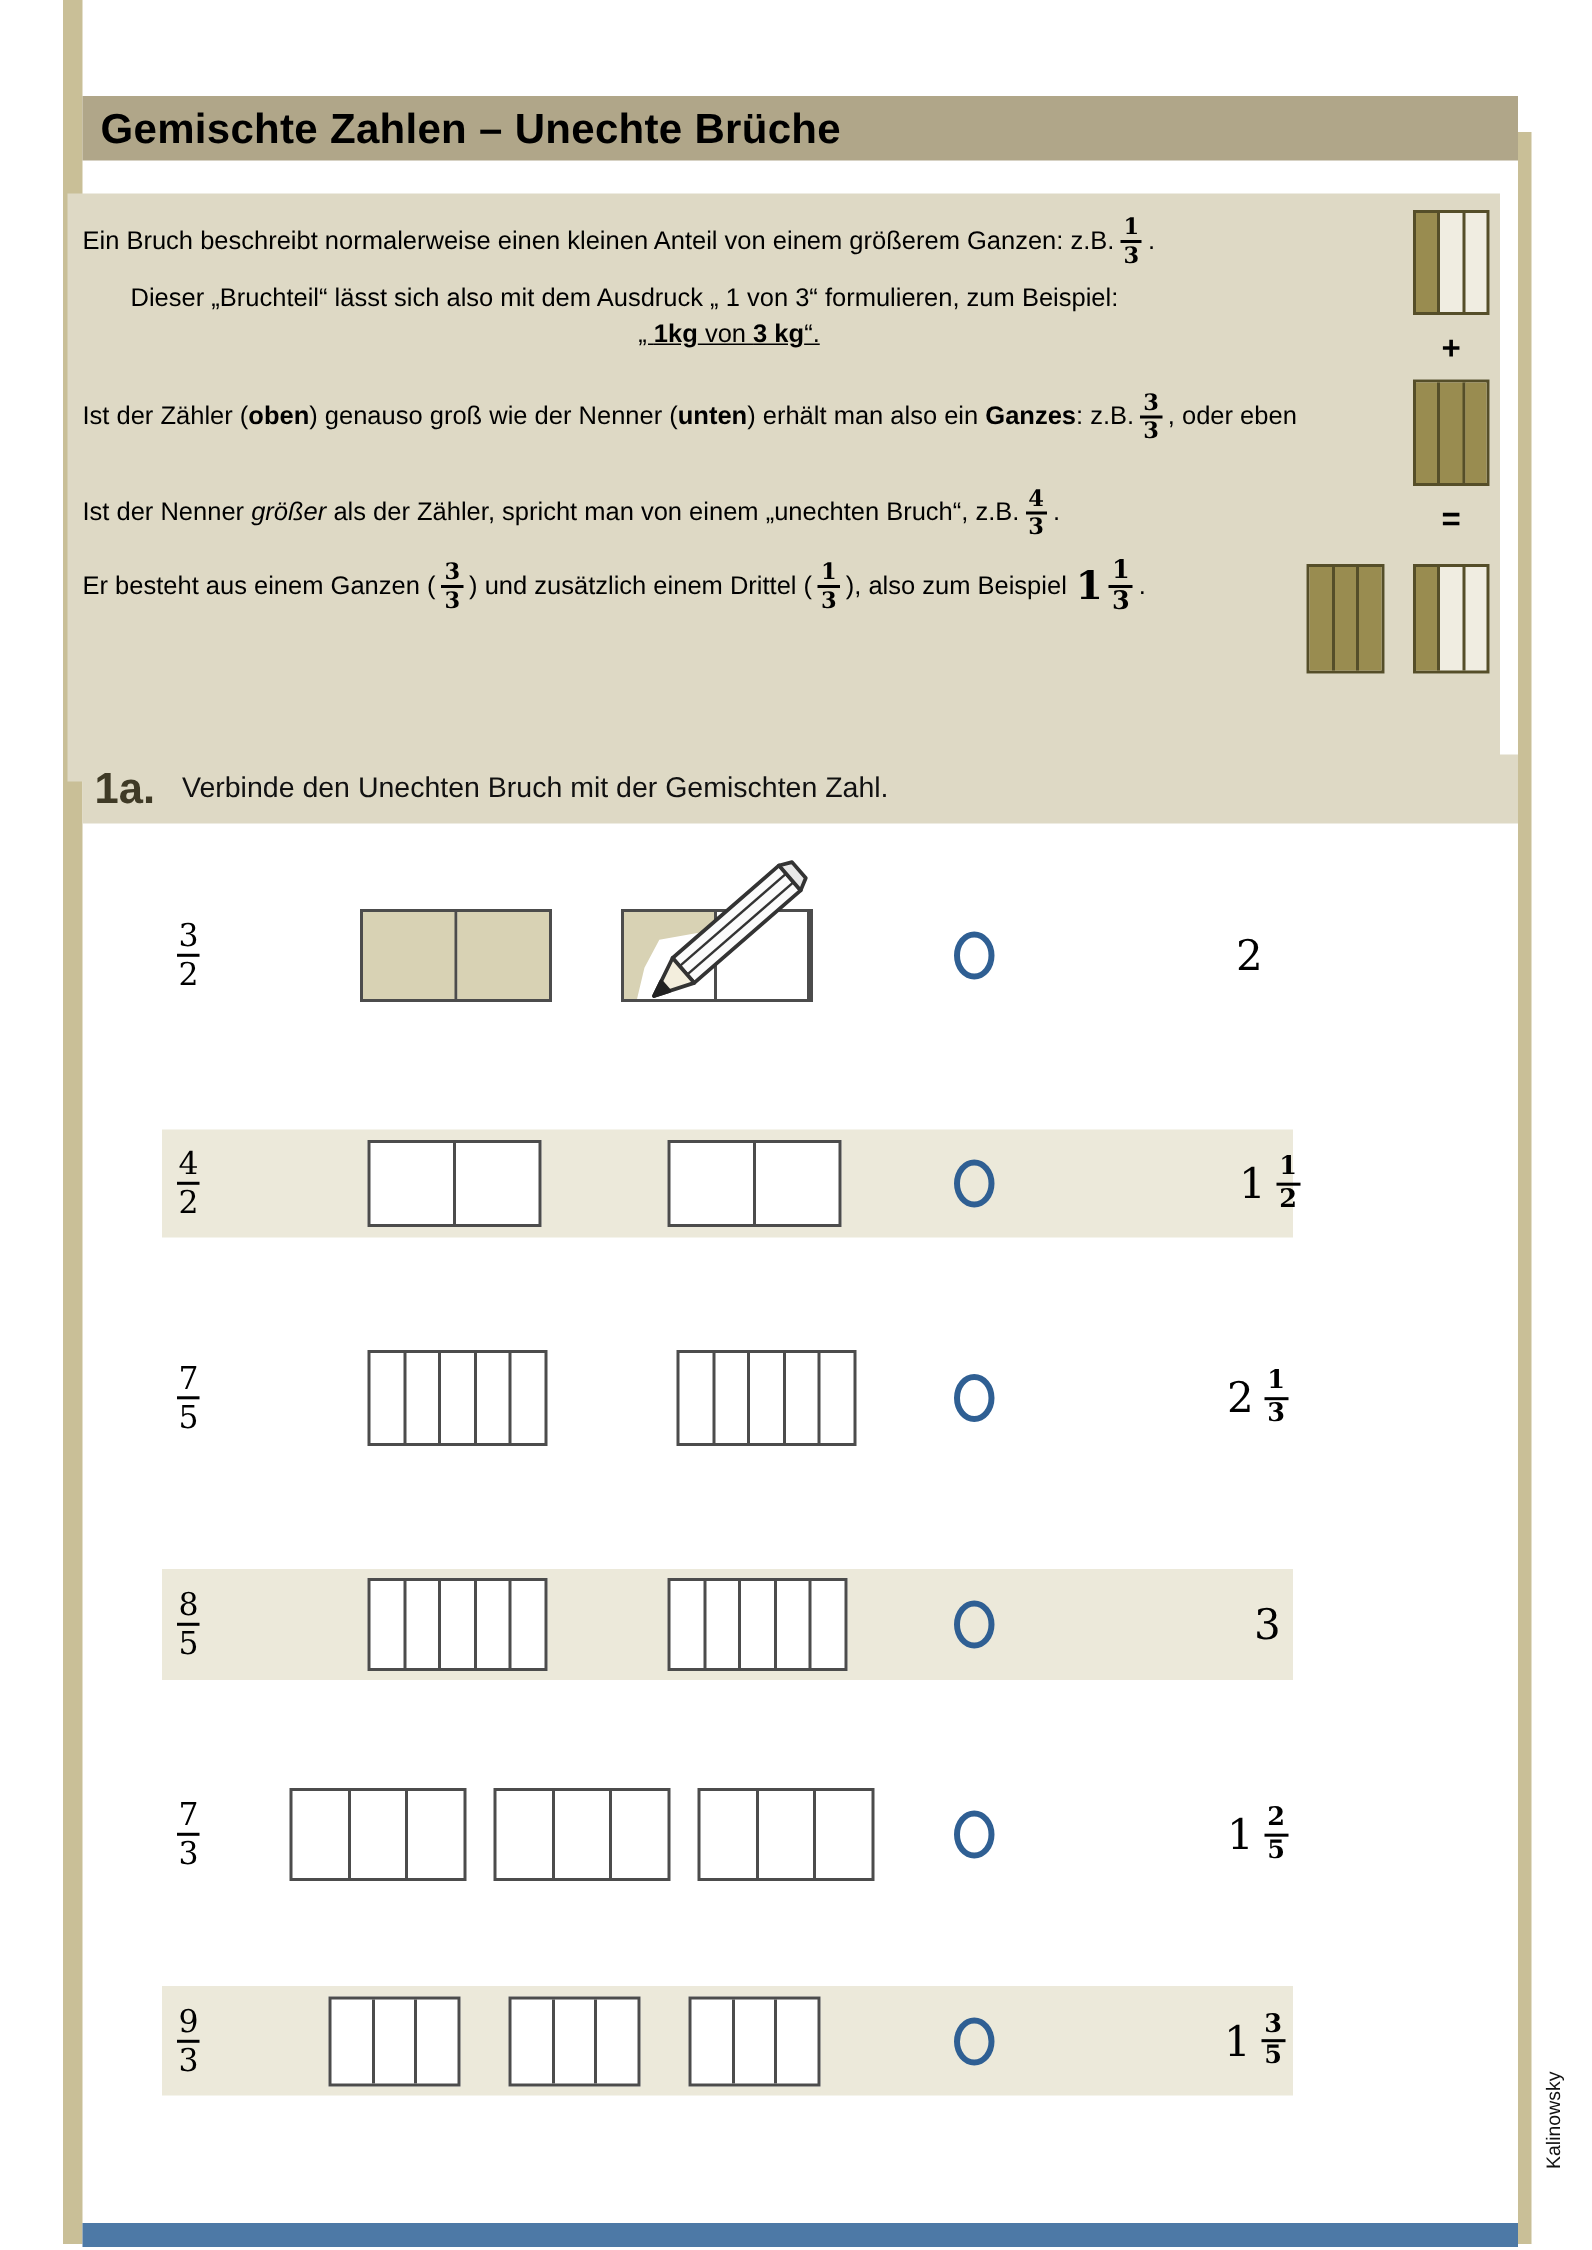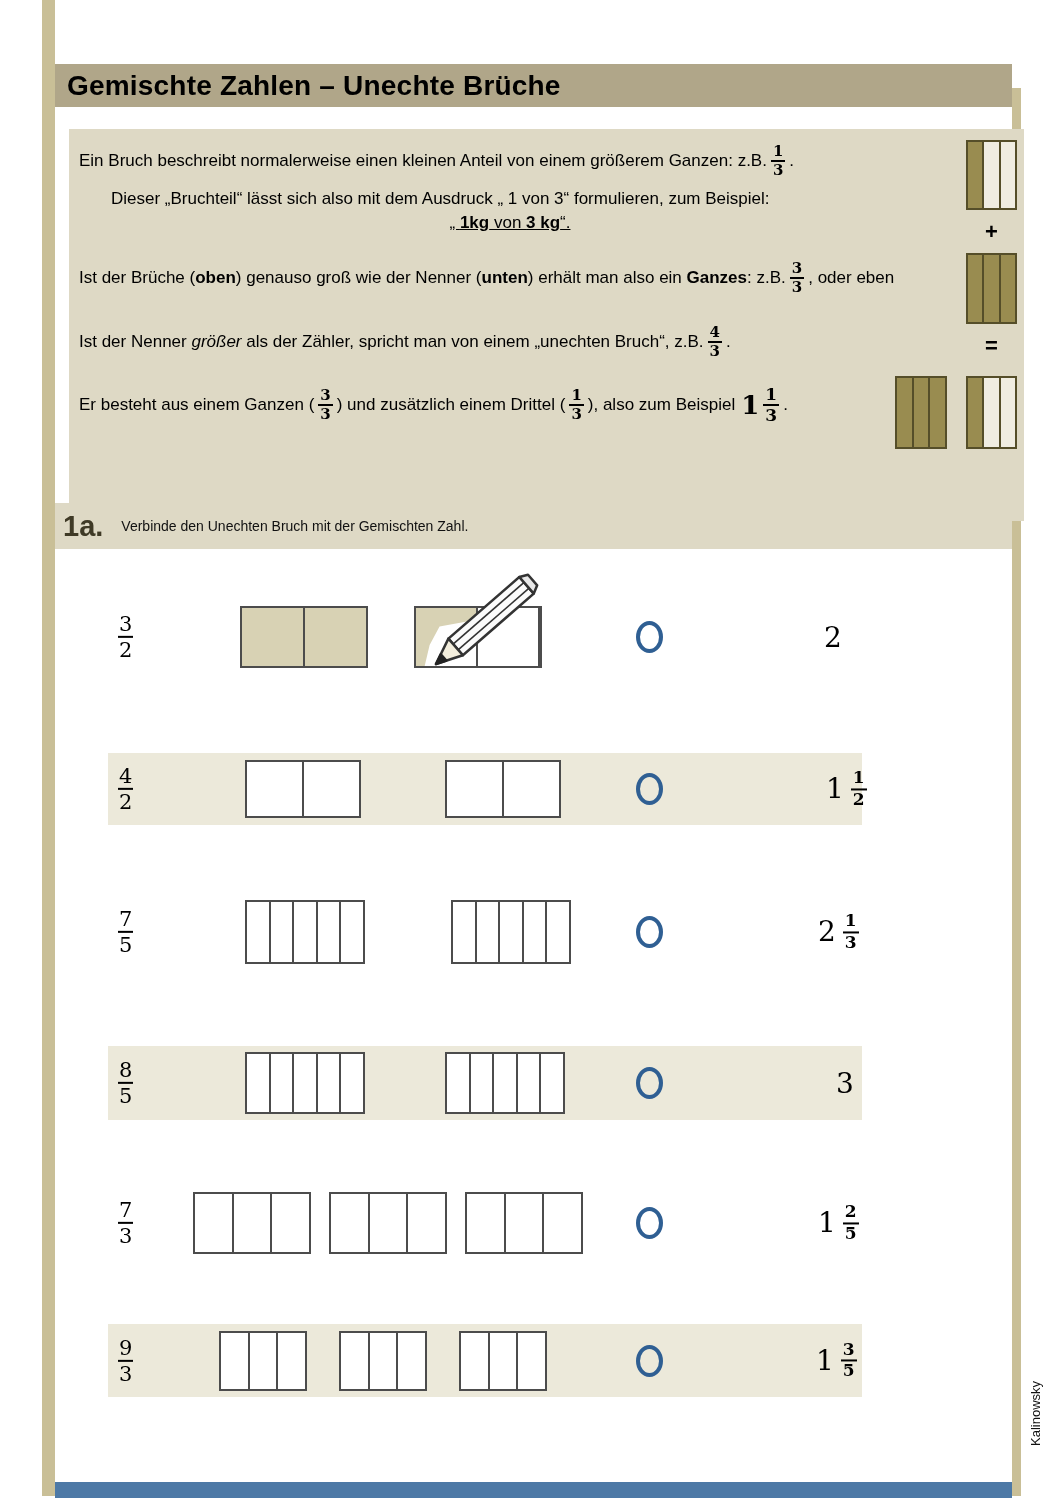--- a/index.html
+++ b/index.html
@@ -12,31 +12,31 @@
   .footer-bar{position:absolute;left:55px;top:1482px;width:957px;height:16px;background:var(--footer);}
   .credit{position:absolute;left:1028px;top:1446px;transform:rotate(-90deg);transform-origin:0 0;
           font-size:13px;color:#111;white-space:nowrap;}
 
   
   .title-bar{position:absolute;left:55px;top:64px;width:957px;height:43px;background:var(--titlebar);
              display:flex;align-items:center;}
   .title-bar h1{margin:0 0 0 12px;font-size:28px;font-weight:bold;letter-spacing:.2px;}
 
   
-  .intro{position:absolute;left:69px;top:129px;width:955px;height:392px;background:var(--introbg);}
+  .intro{position:absolute;left:45px;top:129px;width:955px;height:392px;background:var(--introbg);}
   .intro-text{position:absolute;left:10px;top:0;width:862px;font-size:17px;line-height:22px;}
   .intro-line{margin:0;}
   .intro-line.center{text-align:center;}
   .line-0{margin-top:14px;}
   .line-1{margin-top:8px;margin-left:32px;}
   .line-2{margin-top:2px;text-decoration:underline;}
   .line-3{margin-top:26px;}
   .line-4{margin-top:8px;}
   .line-5{margin-top:28px;}
-  .line-6{margin-top:24px;}
+  .line-6{margin-top:10px;}
 
   
   .ifrac{display:inline-flex;flex-direction:column;align-items:center;vertical-align:middle;
          font-family:"DejaVu Serif",serif;font-weight:bold;font-size:15px;line-height:1.15;margin:0 4px;}
   .ifrac .fn{border-bottom:2px solid #000;padding:0 2px;}
   .ifrac .fd{padding:0 2px;}
   .ifrac.big{font-size:17px;}
   .bignum{font-family:"DejaVu Serif",serif;font-weight:bold;font-size:26px;vertical-align:middle;margin-left:6px;}
 
   
@@ -49,21 +49,21 @@
   #dg-bl{left:826px;top:247px;width:52px;height:73px;}
   #dg-br{left:897px;top:247px;width:51px;height:73px;}
   .dg-op{position:absolute;left:897px;width:51px;text-align:center;font-size:22px;font-weight:bold;}
   #dg-plus{top:90px;}
   #dg-eq{top:204px;}
 
   
   .task-header{position:absolute;left:55px;top:503px;width:957px;height:46px;background:var(--introbg);
                display:flex;align-items:center;}
   .task-num{font-size:29px;font-weight:bold;color:var(--tasknum);margin-left:8px;}
-  .task-instruction{font-size:14px;margin-left:18px;color:#111;}
+  .task-instruction{font-size:19px;margin-left:18px;color:#111;}
 
   
   .ex-row{position:absolute;left:0;width:1061px;}
   .ex-row .stripe{position:absolute;left:108px;top:0;height:100%;width:754px;background:var(--stripebg);}
   .ex-frac{position:absolute;left:118px;top:50%;transform:translateY(-50%);
            display:flex;flex-direction:column;align-items:center;
            font-family:"DejaVu Serif",serif;font-size:21px;line-height:1.15;}
   .ex-frac .n{border-bottom:2px solid #000;padding:0 1px;}
   .ex-frac .d{padding:0 1px;}
   .ex-boxes{position:absolute;top:50%;transform:translateY(-50%);display:flex;}
@@ -95,21 +95,21 @@
   </header>
 
   <section class="intro">
     <div class="intro-text">
         <div class="intro-line line-0"><span>Ein Bruch beschreibt normalerweise einen kleinen Anteil von einem größerem Ganzen: z.B.</span><span class="ifrac">
             <span class="fn">1</span>
             <span class="fd">3</span>
           </span><span>.</span></div>
         <div class="intro-line line-1"><span>Dieser „Bruchteil“ lässt sich also mit dem Ausdruck „ 1 von 3“ formulieren, zum Beispiel:</span></div>
         <div class="intro-line line-2 center"><span>„ </span><span style="font-weight: bold;">1kg</span><span> von </span><span style="font-weight: bold;">3 kg</span><span>“.</span></div>
-        <div class="intro-line line-3"><span>Ist der Brüche (</span><span style="font-weight: bold;">oben</span><span>) genauso groß wie der Nenner (</span><span style="font-weight: bold;">unten</span><span>) erhält man also ein </span><span style="font-weight: bold;">Ganzes</span><span>: z.B.</span><span class="ifrac">
+        <div class="intro-line line-3"><span>Ist der Zähler (</span><span style="font-weight: bold;">oben</span><span>) genauso groß wie der Nenner (</span><span style="font-weight: bold;">unten</span><span>) erhält man also ein </span><span style="font-weight: bold;">Ganzes</span><span>: z.B.</span><span class="ifrac">
             <span class="fn">3</span>
             <span class="fd">3</span>
           </span><span>, oder eben</span></div>
         <div class="intro-line line-5"><span>Ist der Nenner </span><span style="font-style: italic;">größer</span><span> als der Zähler, spricht man von einem „unechten Bruch“, z.B.</span><span class="ifrac">
             <span class="fn">4</span>
             <span class="fd">3</span>
           </span><span>.</span></div>
         <div class="intro-line line-6"><span>Er besteht aus einem Ganzen (</span><span class="ifrac">
             <span class="fn">3</span>
             <span class="fd">3</span>

